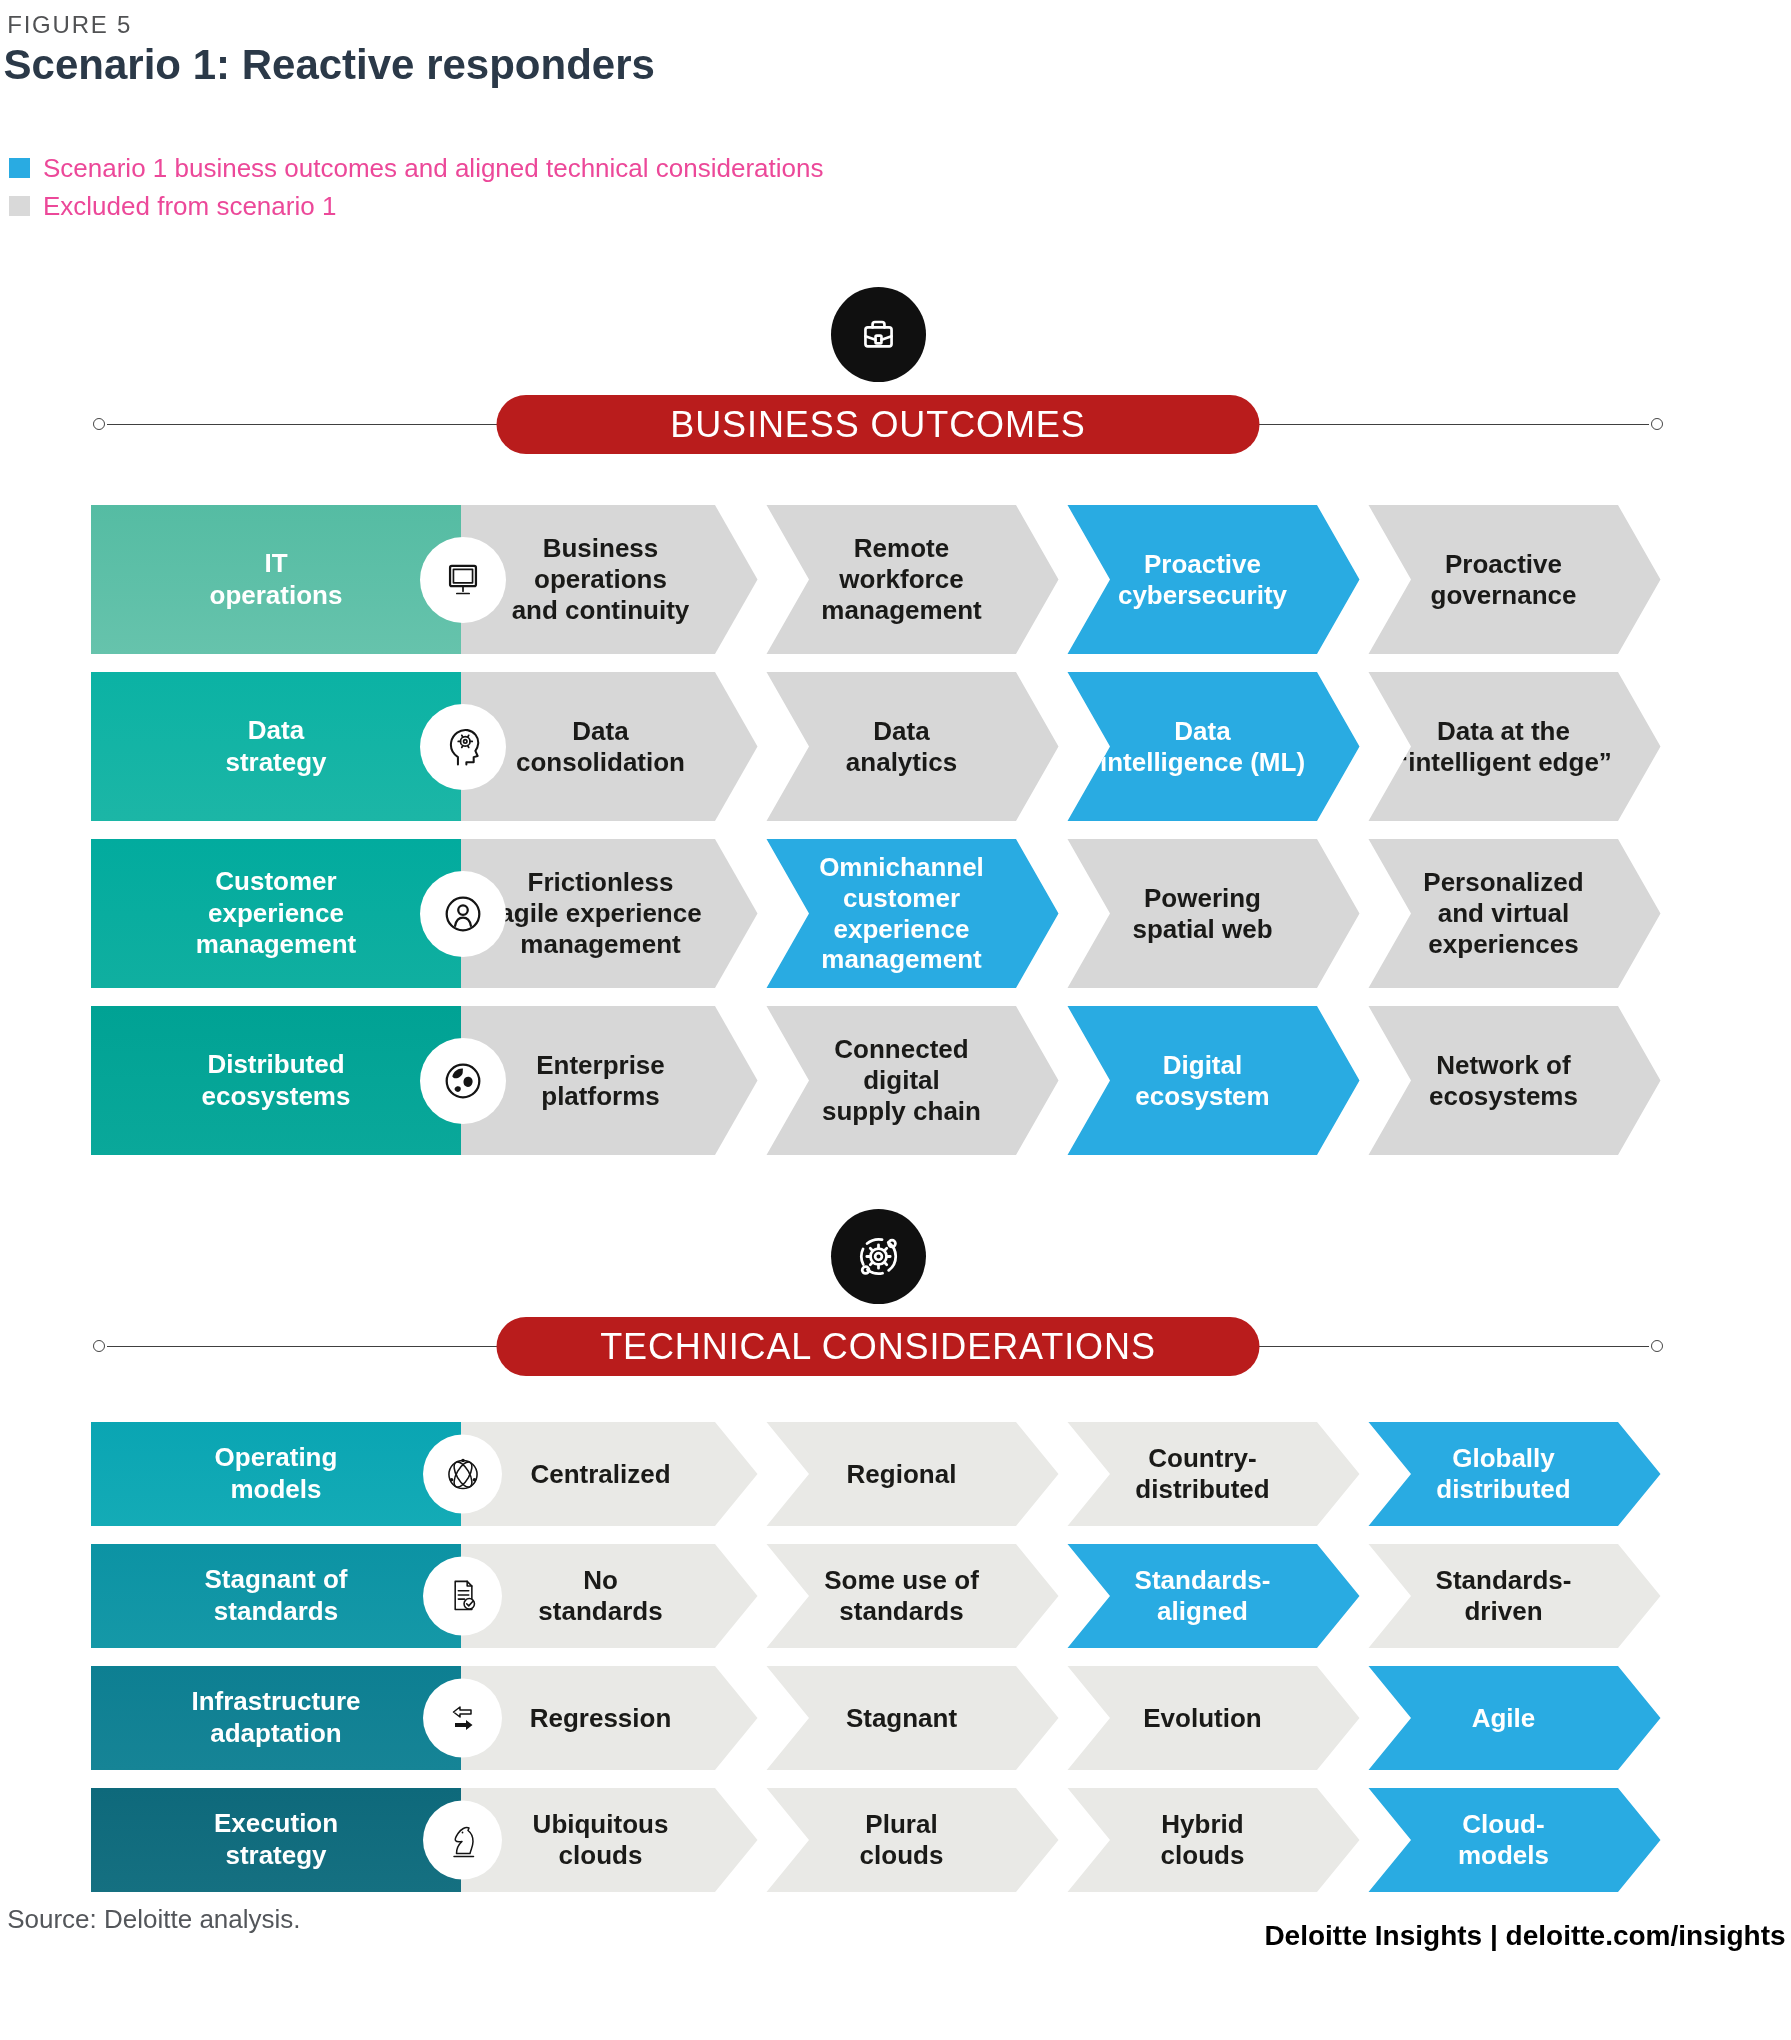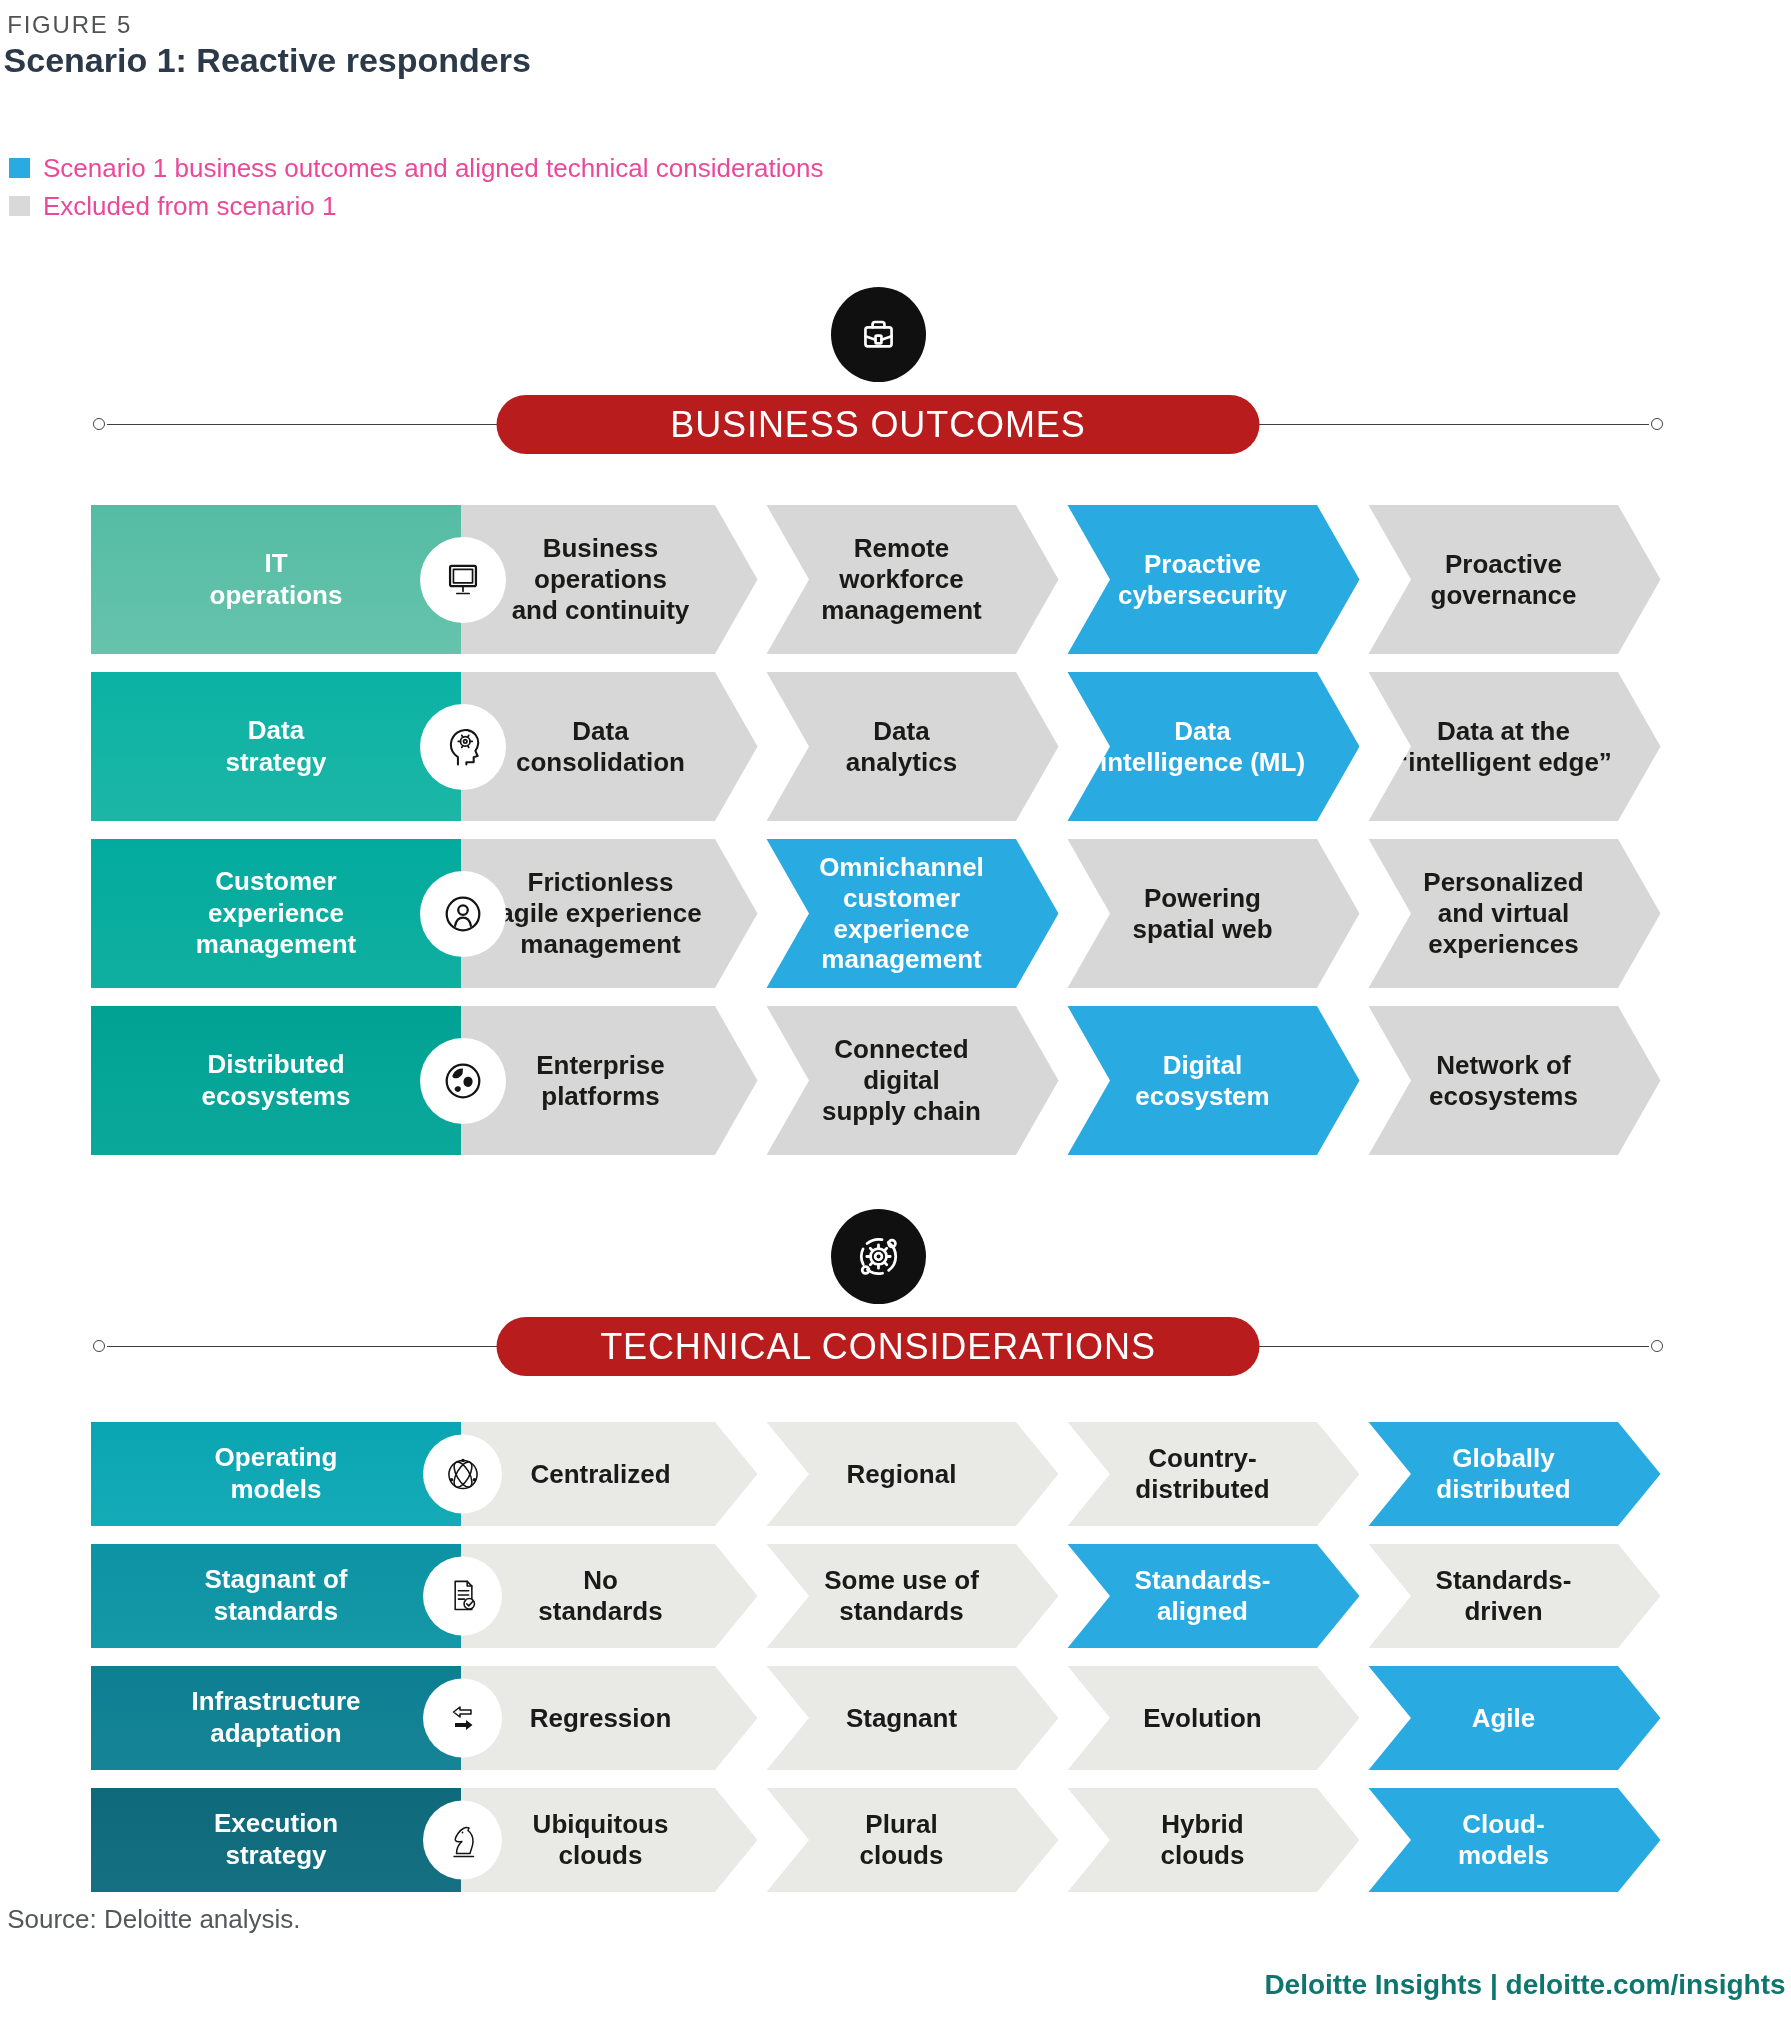--- a/index.html
+++ b/index.html
@@ -1,21 +1,21 @@
 <!DOCTYPE html>
 <html style="font-size:14.3px"><head>
 <meta charset="utf-8">
 <style>
   html,body{margin:0;padding:0;background:#fff;}
   .page{position:relative;width:1791px;height:2040px;background:#fff;overflow:hidden;
         font-family:"Liberation Sans",sans-serif;}
 
   
   .fig-label{position:absolute;top:10.7px;left:7.2px;font-size:24px;color:#515254;letter-spacing:1.8px;}
-  .title{position:absolute;top:41px;left:3.6px;margin:0;font-size:34px;font-weight:700;color:#2B3948;}
+  .title{position:absolute;top:41px;left:3.6px;margin:0;font-size:42px;font-weight:700;color:#2B3948;}
   .legend{position:absolute;top:149px;left:9px;}
   .legend-item{display:flex;align-items:center;height:38px;}
   .swatch{width:20.6px;height:20.6px;margin-right:13.4px;flex:none;}
   .sw-blue{background:#29ABE2;}
   .sw-gray{background:#D9D9D9;}
   .legend-text{font-size:26px;color:#ec4899;}
 
   
   .section-circle{position:absolute;left:831px;width:95px;height:95px;border-radius:50%;
         background:#101010;display:flex;align-items:center;justify-content:center;}
@@ -63,21 +63,21 @@
   .bg-t3{background:linear-gradient(180deg,#0E697B,#157081);}
 
   
   .li{stroke:#141414;fill:none;stroke-width:4;stroke-linecap:round;stroke-linejoin:round;}
   .li-thin{stroke:#141414;fill:none;stroke-width:3;stroke-linecap:round;stroke-linejoin:round;}
   .li-fill{fill:#141414;stroke:none;}
   .wi{stroke:#fff;fill:none;stroke-width:4.5;stroke-linecap:round;stroke-linejoin:round;}
 
   
   .source{position:absolute;top:1904px;left:7.2px;font-size:26px;color:#53565A;}
-  .footer{position:absolute;top:1969px;right:5.4px;font-size:28px;font-weight:700;color:#0f766e;}
+  .footer{position:absolute;top:1920px;right:5.4px;font-size:28px;font-weight:700;color:#000000;}
 </style>
 </head>
 <body>
 
 <div class="page">
 
   <div class="fig-label">FIGURE 5</div>
   <h1 class="title">Scenario 1: Reactive responders</h1>
 
   <div class="legend">

